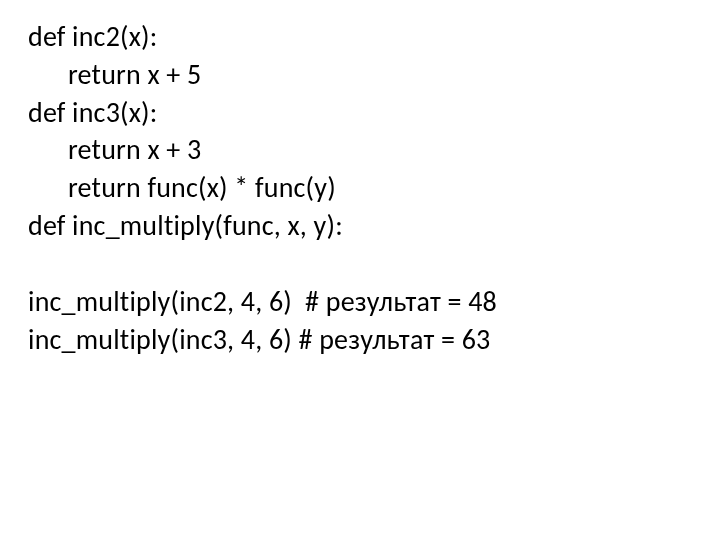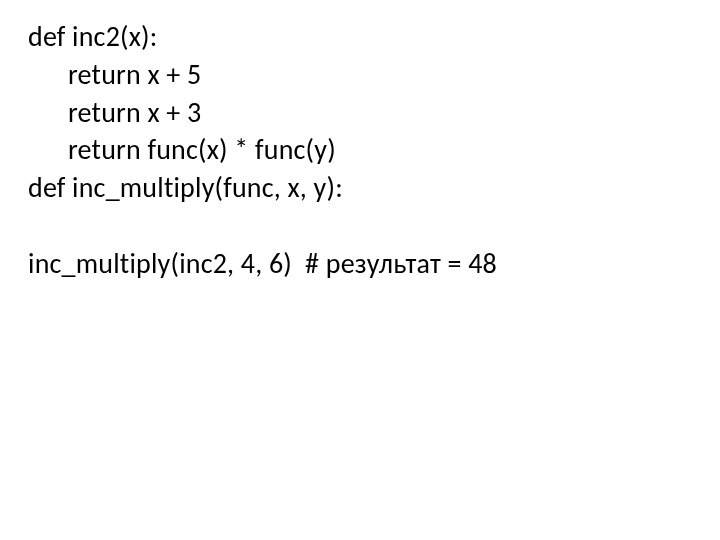--- a/index.html
+++ b/index.html
@@ -32,19 +32,21 @@
     height: 38px;
   }
 </style>
 </head>
 <body>
 
 <div class="slide">
   <div class="code-block">
     <div class="code-line">def inc2(x):</div>
     <div class="code-line indent">return x + 5</div>
+    <div class="code-line">def inc3(x):</div>
     <div class="code-line indent">return x + 3</div>
     <div class="code-line indent">return func(x) * func(y)</div>
     <div class="code-line">def inc_multiply(func, x, y):</div>
     <div class="blank"></div>
     <div class="code-line">inc_multiply(inc2, 4, 6)  # результат = 48</div>
+    <div class="code-line">inc_multiply(inc3, 4, 6) # результат = 63</div>
   </div>
 </div>
 
 </body></html>

